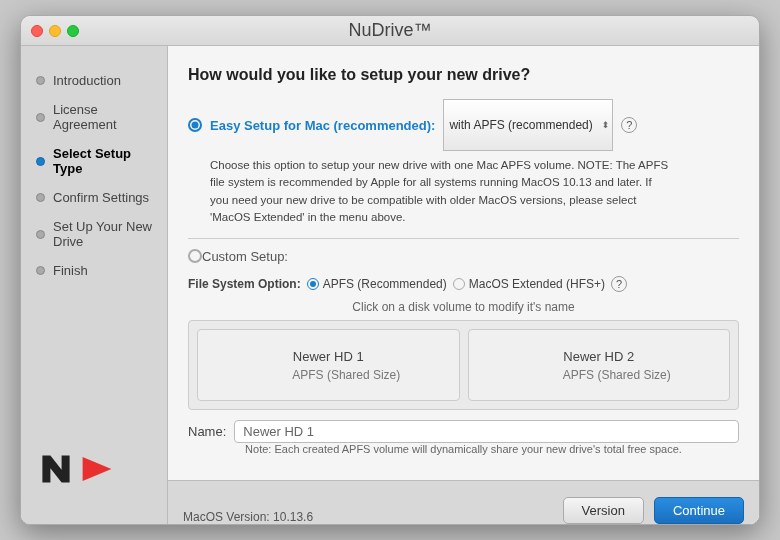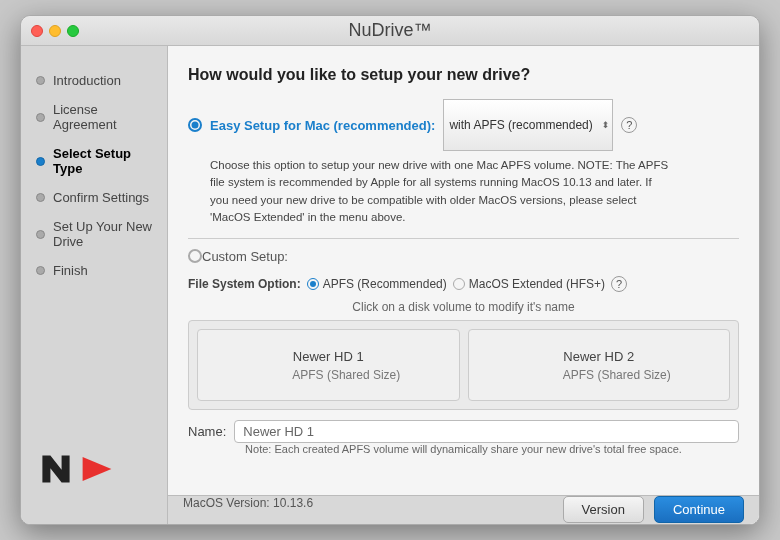--- a/index.html
+++ b/index.html
@@ -367,25 +367,25 @@
       outline: none;
     }
 
     .note-text {
       font-size: 11px;
       color: #666;
       text-align: center;
     }
 
     .footer {
-      height: 29px;
+      height: 44px;
       background: #d8d8d8;
       border-top: 1px solid #bbb;
       display: flex;
-      align-items: flex-start;
+      align-items: flex-end;
       justify-content: space-between;
       padding: 0 15px;
       flex-shrink: 0;
     }
 
     .macos-version {
       font-size: 12px;
       color: #555;
     }
 

